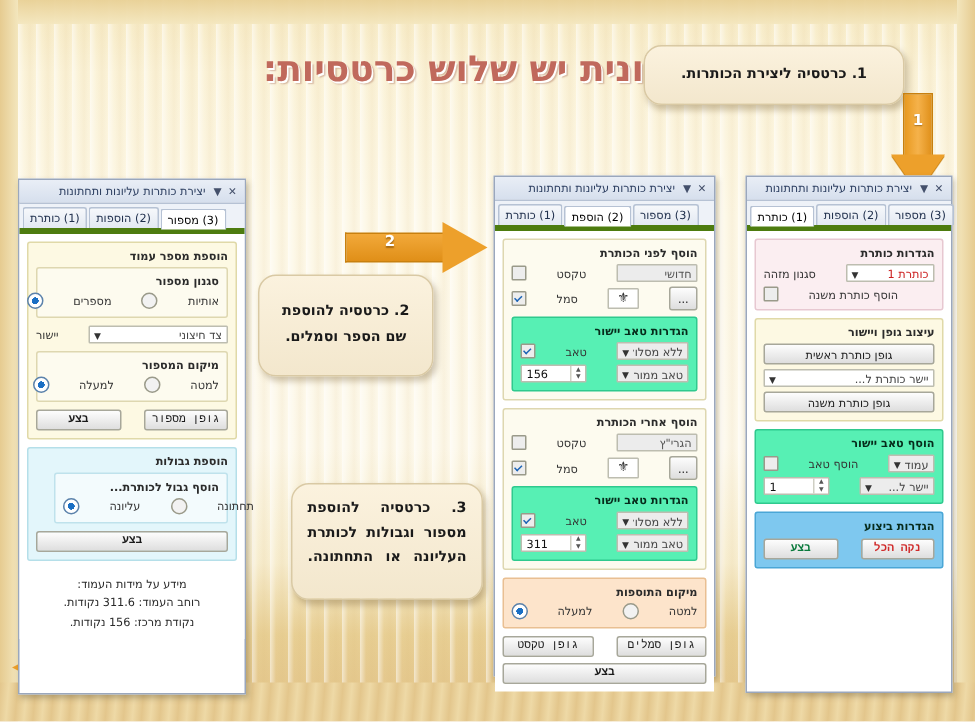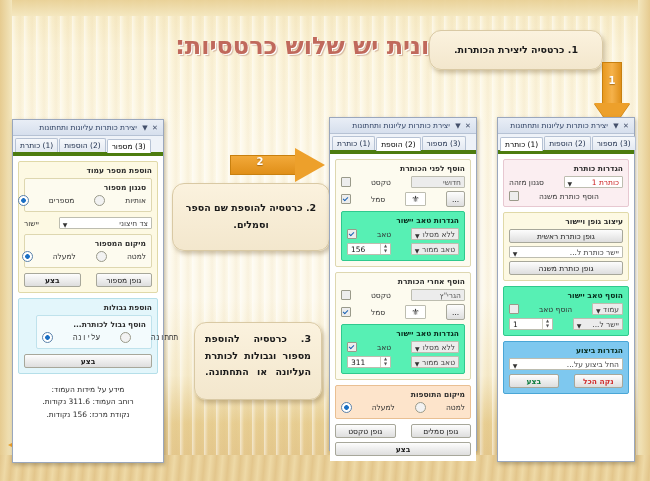--- a/index.html
+++ b/index.html
@@ -52,21 +52,21 @@
     border:1px solid #d9c9a4;
     border-radius:12px;
     box-shadow:2px 3px 4px rgba(120,95,50,.35);
     color:#1a1a1a;
     font-size:9.5px;font-weight:bold;line-height:1.75;
     direction:rtl;text-align:justify;
     padding:8px 10px;
     box-sizing:border-box;
   }
   #callout-1{left:429px;top:30px;width:174px;height:40px;text-align:center;display:flex;align-items:center;justify-content:center;}
-  #callout-2{left:172px;top:183px;width:158px;height:68px;display:flex;align-items:center;justify-content:center;text-align:center;}
+  #callout-2{left:172px;top:183px;width:117px;height:68px;display:flex;align-items:center;justify-content:center;text-align:center;}
   #callout-3{left:194px;top:322px;width:128px;height:78px;}
   #callout-3 .ctxt{display:block;text-align:justify;text-align-last:justify;}
 
   
   .arrow{position:absolute;color:#fff;font-size:10px;font-weight:bold;}
   .arrow .num{position:absolute;width:100%;text-align:center;color:#fff;text-shadow:0 1px 1px rgba(120,70,0,.6);}
 
   
   #arrow-1{left:594px;top:62px;width:36px;height:68px;}
   #arrow-1 .shaft{position:absolute;left:8px;top:0;width:20px;height:42px;
@@ -187,21 +187,21 @@
     background:linear-gradient(180deg,#fdfdfd,#dedede);
     font-size:7.5px;color:#222;display:flex;align-items:center;justify-content:center;cursor:pointer;
   }
   .sym{
     flex:1;height:14px;background:#ffffff;border:1px solid #bdbdb0;border-radius:1px;
     display:flex;align-items:center;justify-content:center;font-size:9px;color:#333;box-sizing:border-box;cursor:text;
   }
   .info{
     font-size:7.5px;color:#2a2a2a;text-align:center;line-height:1.65;margin-top:10px;direction:rtl;
   }
-  .btnrow{display:flex;flex-direction:row-reverse;gap:15px;margin-top:4px;}
+  .btnrow{display:flex;flex-direction:row-reverse;gap:15px;margin-top:4px;font-family:Liberation Mono, monospace;}
 </style>
 </head>
 <body>
 
 <div id="slide">
   <div class="edge-l"></div>
   <div class="edge-r"></div>
   <div class="edge-b"></div>
 
   <div class="slide-title">לחלונית יש שלוש כרטסיות:</div>
@@ -297,26 +297,20 @@
           </div>
           <div class="combo">
             <span class="carrow">▼</span>
             <span class="cval">יישר ל...</span>
           </div>
         </div>
       </div>
 
       <div class="grp blue">
         <div class="gtitle">הגדרות ביצוע</div>
-        <div class="row">
-          <div class="combo white">
-            <span class="carrow">▼</span>
-            <span class="cval">החל ביצוע על...</span>
-          </div>
-        </div>
         <div class="btnrow">
           <div class="btn green-txt">בצע</div>
           <div class="btn red-txt">נקה הכל</div>
         </div>
       </div>
 
     </div>
   </div>
 
   <div class="win" style="left:329px;top:117px;width:148px;height:334px;">
@@ -488,21 +482,21 @@
         <div class="btnrow">
           <div class="btn strong">בצע</div>
           <div class="btn">גופן מספור</div>
         </div>
       </div>
 
       <div class="grp lightblue">
         <div class="gtitle">הוספת גבולות</div>
         <div class="grp" style="background:#f3fbfd;border-color:#bfe2ec;margin-bottom:5px;margin-left:12px;">
           <div class="gtitle">הוסף גבול לכותרת...</div>
-          <div class="row" style="justify-content:flex-start;font-family:Liberation Mono, monospace;">
+          <div class="row" style="justify-content:flex-start;">
             <span class="radio on"></span>
             <span class="lbl">עליונה</span>
             <span class="radio"></span>
             <span class="lbl">תחתונה</span>
           </div>
         </div>
         <div class="btnrow">
           <div class="btn strong">בצע</div>
         </div>
       </div>

